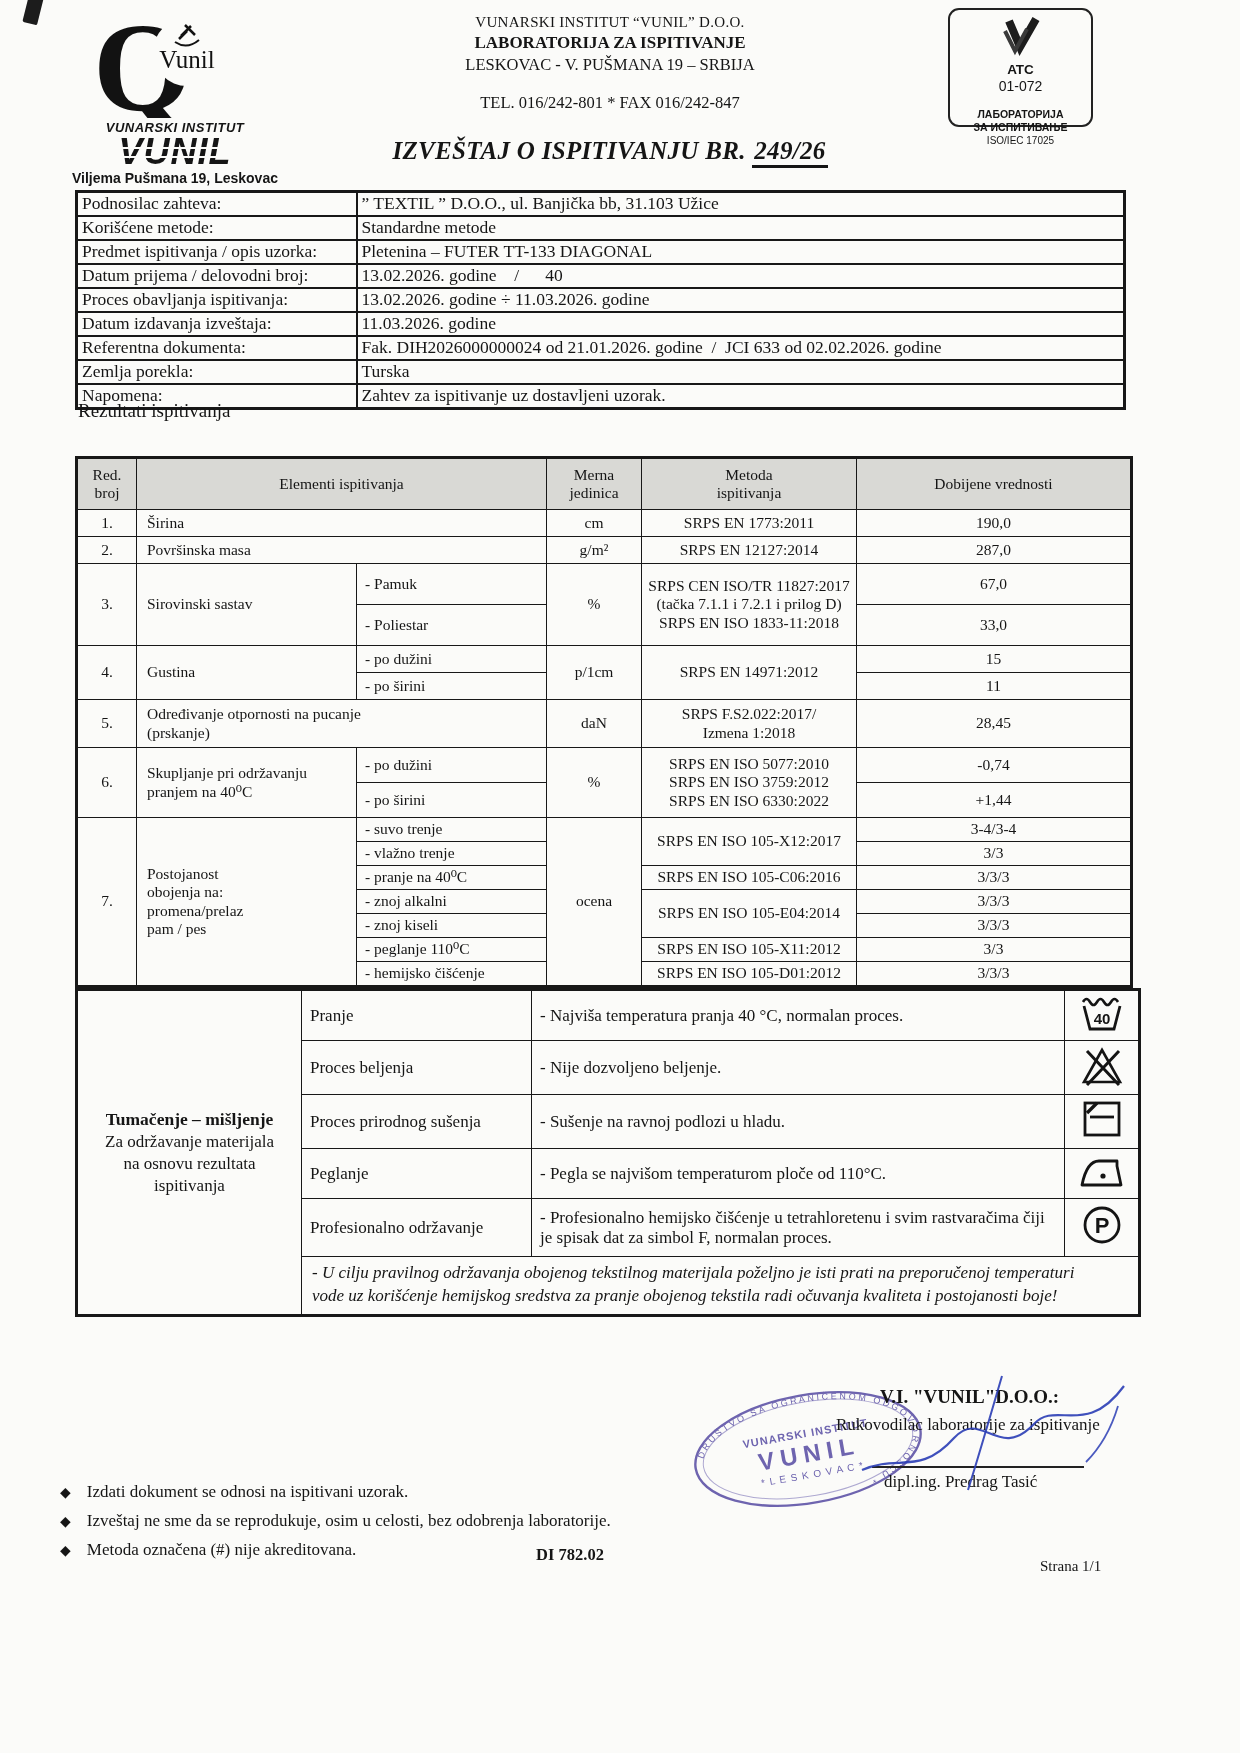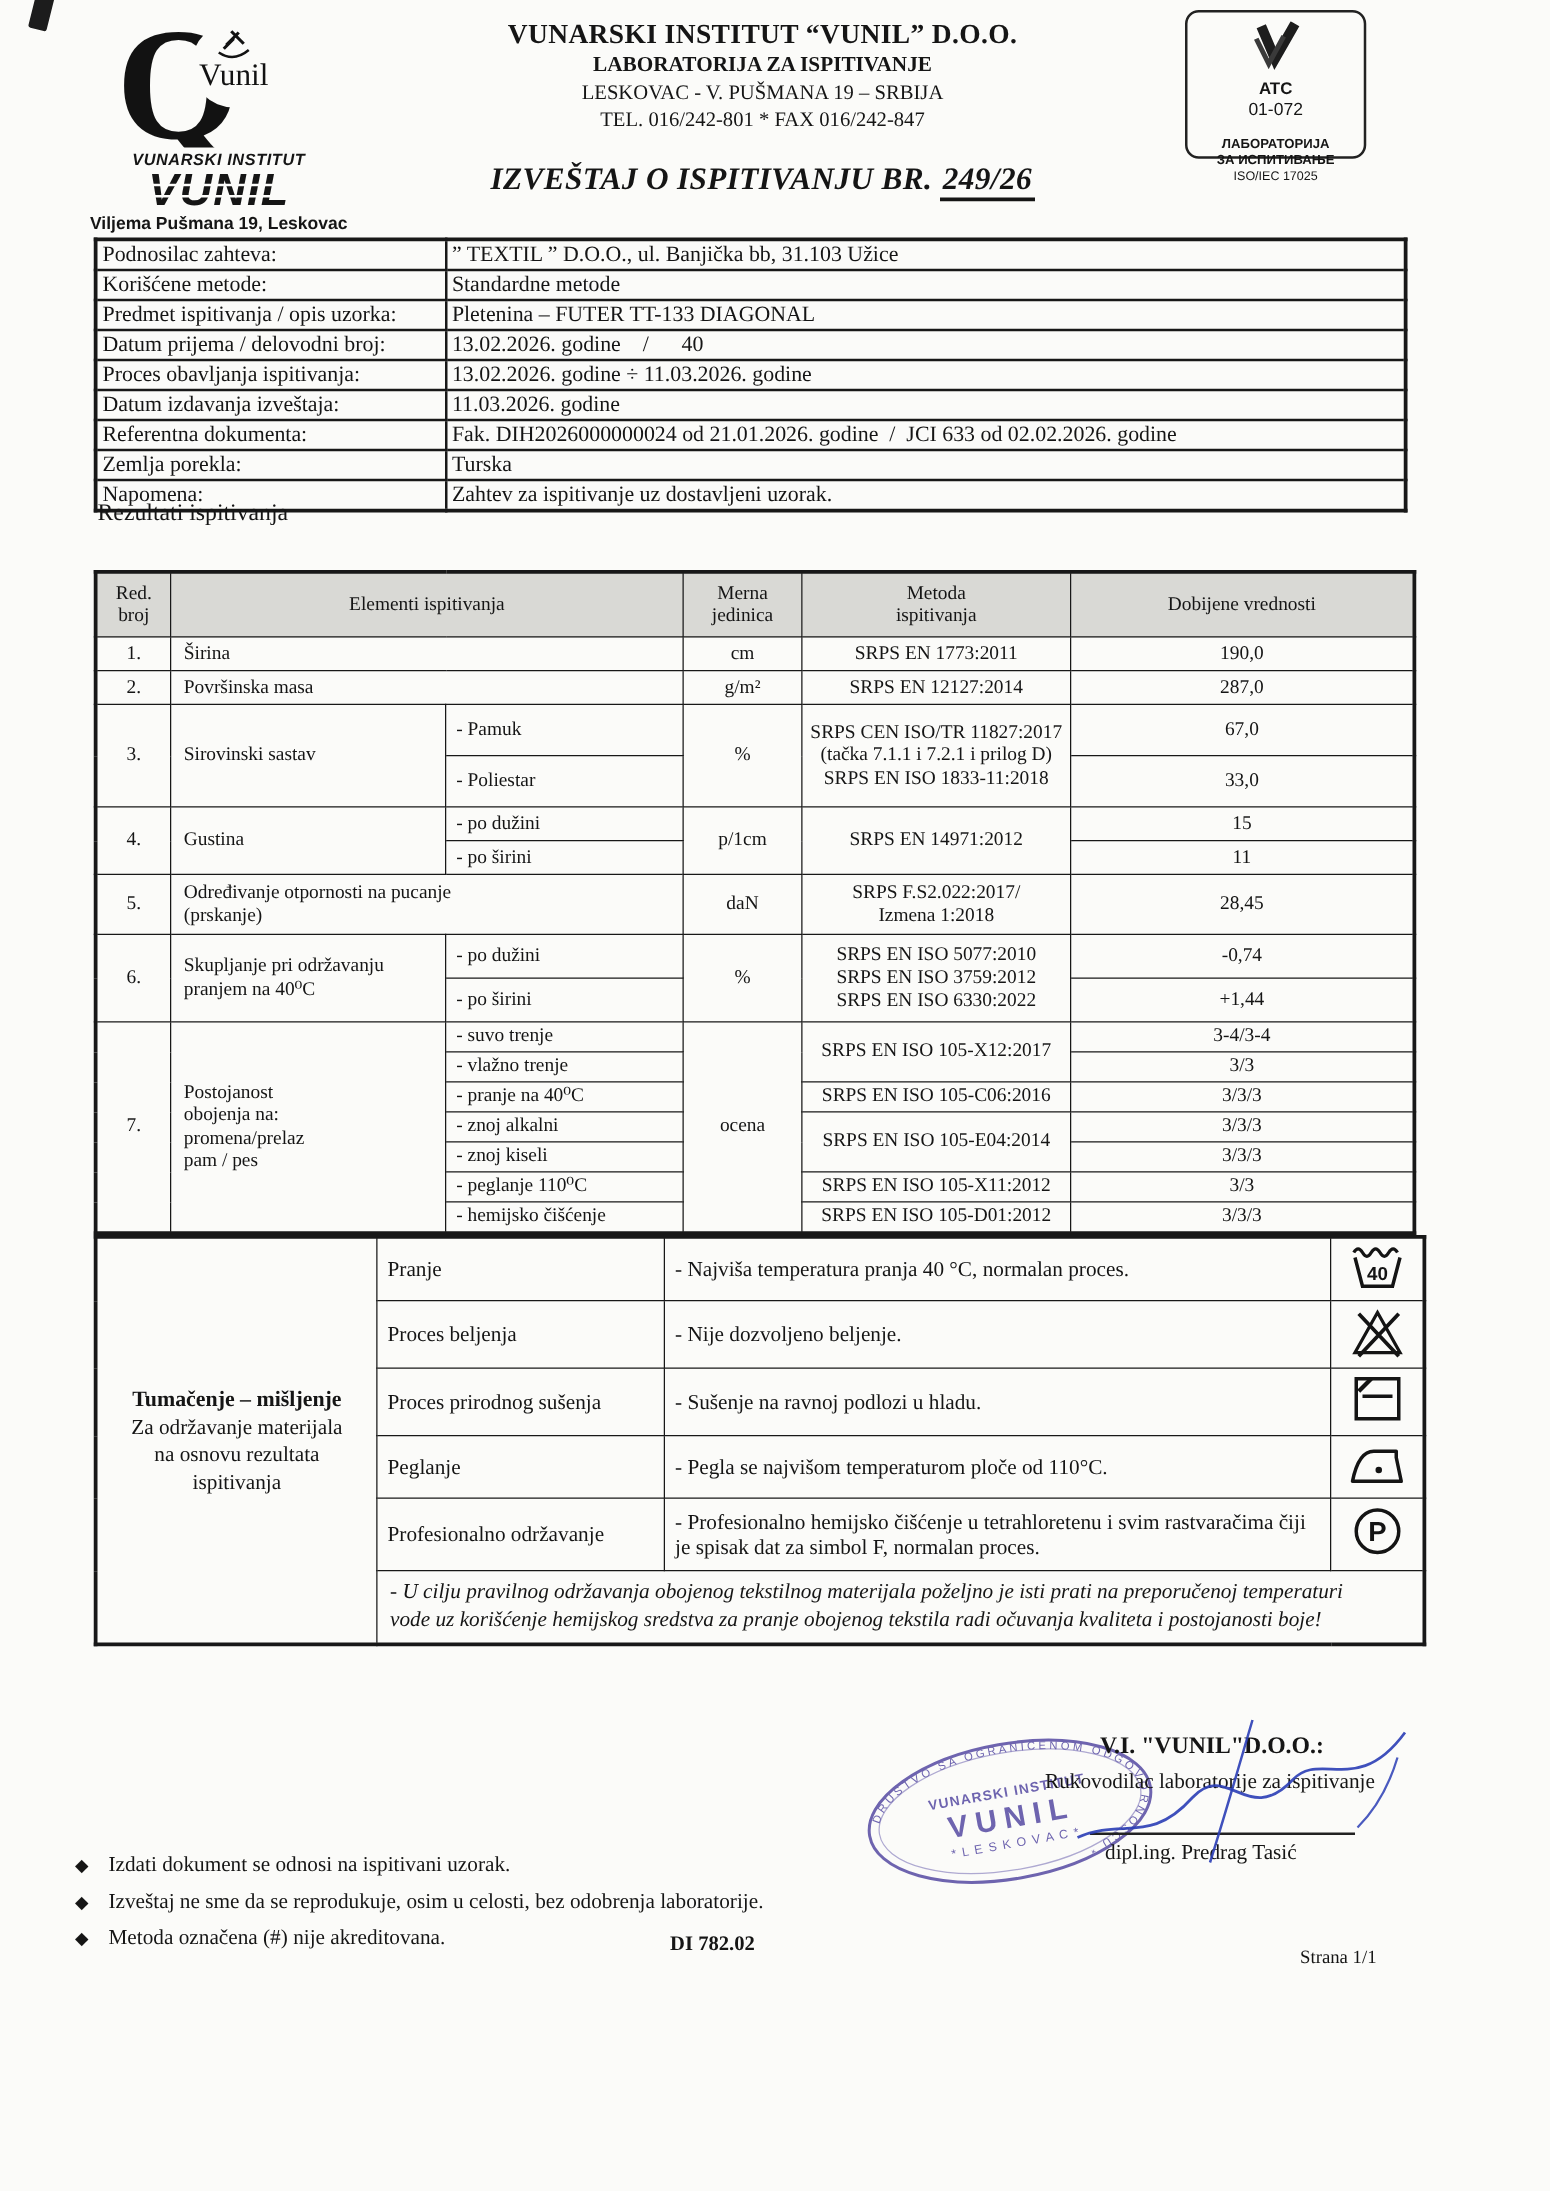--- a/index.html
+++ b/index.html
@@ -19,24 +19,24 @@
   .logo-institute { font-style:italic; font-weight:bold; font-size:13px; letter-spacing:.5px;
     font-family:"Liberation Sans", sans-serif; margin-top:2px; }
   .logo-brand { font-style:italic; font-weight:900; font-size:36px; letter-spacing:1px;
     font-family:"Liberation Sans", sans-serif; line-height:.95; position:relative; display:inline-block; }
   .logo-brand::after, .logo-brand::before {
     content:""; position:absolute; left:-4px; right:-4px; height:2px; background:#fbfbf9; }
   .logo-brand::before { top:36%; } .logo-brand::after { top:62%; }
   .logo-address { font-size:14px; font-weight:bold; font-family:"Liberation Sans", sans-serif; margin-top:1px; }
 
   .head-center { position:absolute; left:290px; top:14px; width:640px; text-align:center; }
-  .company-name { font-weight:bold; font-size:22px; letter-spacing:.3px; }
+  .company-name { font-weight:normal; font-size:15px; letter-spacing:.3px; }
   .lab-name { font-weight:bold; font-size:17px; margin-top:2px; }
   .company-address { font-size:16.5px; margin-top:2px; }
-  .company-phone { font-size:16.5px; margin-top:2px; }
+  .company-phone { font-size:16.5px; margin-top:18px; }
   .report-title { margin-top:24px; font-size:25px; font-weight:bold; font-style:italic; letter-spacing:.3px; }
   .report-no { border-bottom:3px solid #151515; padding:0 2px 1px 2px; }
 
   .badge { position:absolute; left:948px; top:8px; width:145px; height:119px;
     border:2px solid #222; border-radius:11px; text-align:center; padding-top:7px;
     font-family:"Liberation Sans", sans-serif; }
   .badge-org { font-weight:bold; font-size:13.5px; margin-top:1px; }
   .badge-num { font-size:14px; margin-top:1px; }
   .badge-lab { font-weight:bold; font-size:10.5px; line-height:1.25; margin-top:14px; }
   .badge-std { font-size:10px; margin-top:1px; }

